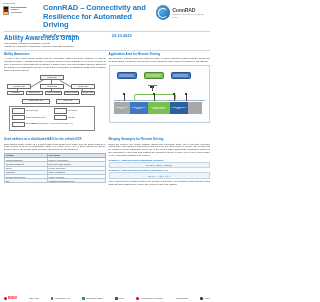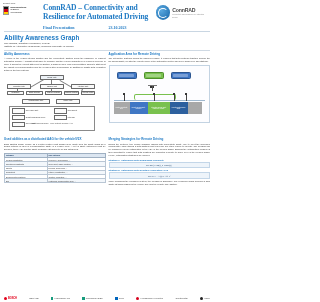--- a/index.html
+++ b/index.html
@@ -10,21 +10,21 @@
   .header{position:relative;height:30px;padding:2px 4px 0 3px;box-sizing:border-box;display:flex;align-items:flex-start;}
   .bmbf{width:34px;flex:0 0 34px;padding-top:1px;}
   .bmbf-top{font-size:1.5px;color:#2b2b2b;letter-spacing:.1px;line-height:2px;margin-bottom:1px;transform:scaleY(1.1);}
   .bmbf-row{display:flex;align-items:flex-start;gap:1.5px;}
   .flag{width:6px;height:9px;flex:0 0 6px;display:flex;flex-direction:column;border:0.3px solid #999;box-sizing:border-box;}
   .flag i{display:block;flex:1;}
   .flag .k{background:#111;}.flag .r{background:#d00019;}.flag .g{background:#ffcc00;}
   .bmbf-txt{font-size:1.7px;line-height:2.3px;color:#1a1a1a;}
   .bmbf-txt b{font-weight:bold;display:block;}
 
-  .titleblock{flex:1;padding-left:6px;padding-top:2px;font-family:Liberation Serif, serif;}
+  .titleblock{flex:1;padding-left:6px;padding-top:2px;}
   .ptitle{font-size:7.6px;line-height:8.6px;font-weight:bold;color:#1f7ac4;letter-spacing:-.1px;}
   .subrow{display:flex;align-items:baseline;margin-top:3.5px;}
   .subtitle{font-size:4px;font-weight:bold;color:#1f7ac4;}
   .pdate{font-size:4px;font-weight:bold;color:#1f7ac4;margin-left:34px;}
 
   .connrad-logo{width:52px;flex:0 0 52px;display:flex;align-items:center;justify-content:flex-end;padding-top:3px;padding-right:2px;}
   .cr-badge{width:15px;height:15px;border-radius:50%;background:radial-gradient(circle at 35% 35%,#5aa9e0,#1565a8);display:flex;align-items:center;justify-content:center;position:relative;}
   .cr-badge:after{content:"";position:absolute;width:8px;height:8px;border:1.2px solid #ffffff;border-radius:50%;border-right-color:transparent;}
   .cr-word{margin-left:2px;}
   .cr-name{font-size:5.2px;font-weight:bold;color:#4a4a4a;letter-spacing:-.2px;}

